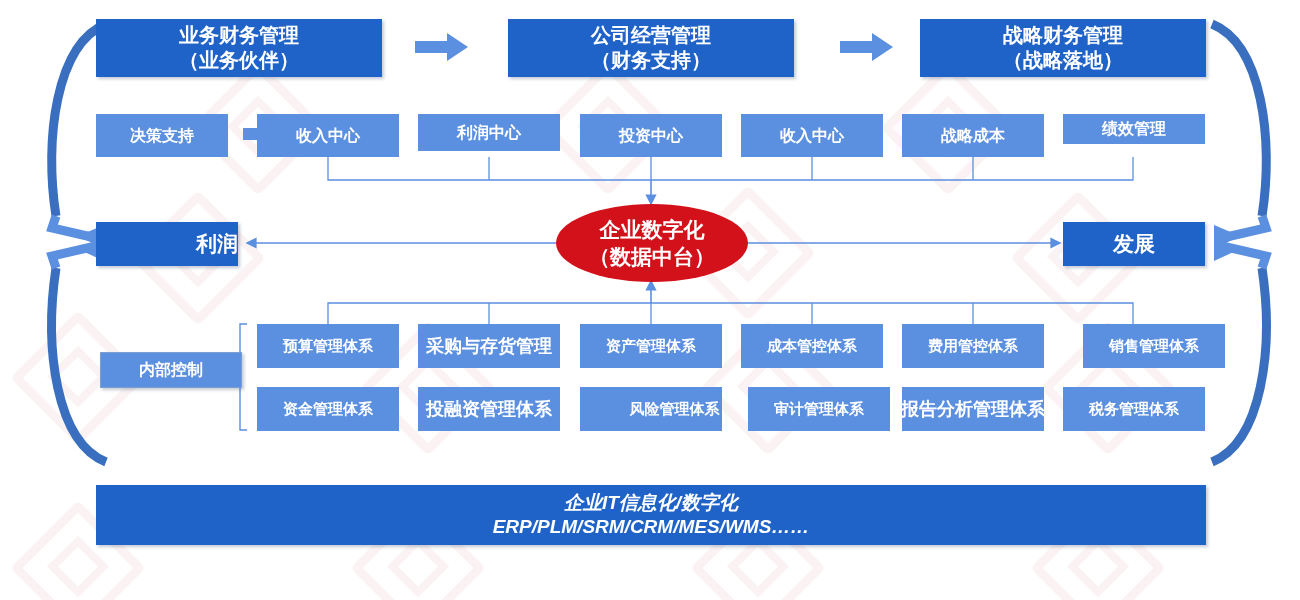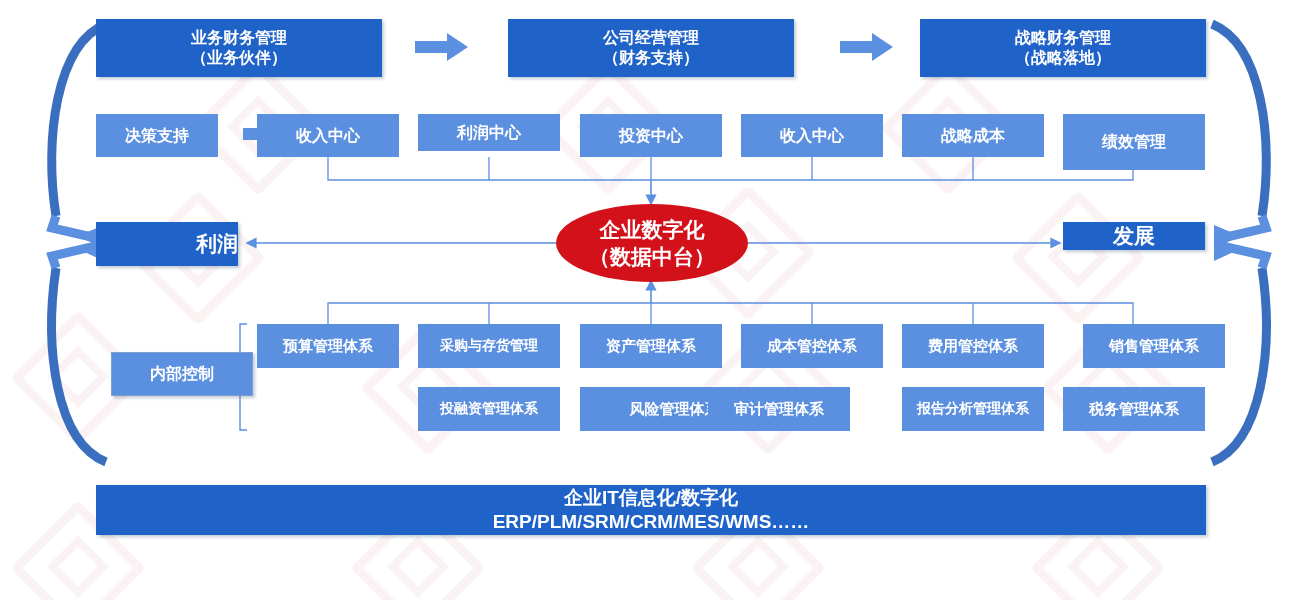--- a/index.html
+++ b/index.html
@@ -43,25 +43,25 @@
     font-weight:bold;
     line-height:1.25;
     z-index:2;
     white-space:nowrap;
   }
   .box.dark{ background:#1f62c8; }
   .box.light{ background:#5b8fe0; }
   .box.pale { background:#5b8fe0; border:1px solid #7d9fd0; }
   .box.shadow{ box-shadow:2px 2px 3px rgba(60,80,120,.30); }
 
-  .tier1{ font-size:16px; }
+  .tier1{ font-size:20px; }
   .tier2{ font-size:16px; }
   .pillar{ font-size:21px; }
   .sys{ font-size:15px; }
-  .sys.sm{ font-size:14px; }
+  .sys.sm{ font-size:18px; }
   .ic{ font-size:16px; }
   .footer-bar{ font-size:19px; }
 
   .two-line{ flex-direction:column; }
 
   .ellipse{
     position:absolute;
     border-radius:50%;
     background:#d3111b;
     color:#fff;
@@ -166,55 +166,55 @@
   </div>
   <div class="box dark tier1 two-line shadow" style="left:508px;top:19px;width:286px;height:58px;">
     <span>公司经营管理</span>
     <span>（财务支持）</span>
   </div>
   <div class="box dark tier1 two-line shadow" style="left:920px;top:19px;width:286px;height:58px;">
     <span>战略财务管理</span>
     <span>（战略落地）</span>
   </div>
 
-  <div class="box light tier2" style="left:96px;top:114px;width:122px;height:43px;">
+  <div class="box light tier2" style="left:96px;top:114px;width:132px;height:43px;">
     <span>决策支持</span>
   </div>
   <div class="box light tier2" style="left:257px;top:114px;width:142px;height:43px;">
     <span>收入中心</span>
   </div>
   <div class="box light tier2" style="left:418px;top:114px;width:142px;height:37px;">
     <span>利润中心</span>
   </div>
   <div class="box light tier2" style="left:580px;top:114px;width:142px;height:43px;">
     <span>投资中心</span>
   </div>
   <div class="box light tier2" style="left:741px;top:114px;width:142px;height:43px;">
     <span>收入中心</span>
   </div>
   <div class="box light tier2" style="left:902px;top:114px;width:142px;height:43px;">
     <span>战略成本</span>
   </div>
-  <div class="box light tier2" style="left:1063px;top:114px;width:142px;height:56px;">
+  <div class="box light tier2" style="left:1063px;top:114px;width:142px;height:30px;">
     <span>绩效管理</span>
   </div>
 
   <div class="box dark pillar shadow" style="left:96px;top:222px;width:142px;height:44px;justify-content:flex-end;">
     <span>利润</span>
   </div>
-  <div class="box dark pillar shadow" style="left:1063px;top:222px;width:142px;height:28px;">
+  <div class="box dark pillar shadow" style="left:1063px;top:222px;width:142px;height:44px;">
     <span>发展</span>
   </div>
 
   <div class="ellipse" style="left:556px;top:204px;width:192px;height:78px;">
     <span>企业数字化</span>
     <span>（数据中台）</span>
   </div>
 
-  <div class="box pale ic shadow" style="left:111px;top:352px;width:142px;height:44px;">
+  <div class="box pale ic shadow" style="left:100px;top:352px;width:142px;height:36px;">
     <span>内部控制</span>
   </div>
 
   <div class="box light sys" style="left:257px;top:324px;width:142px;height:44px;">
     <span>预算管理体系</span>
   </div>
   <div class="box light sys sm" style="left:418px;top:324px;width:142px;height:44px;">
     <span>采购与存货管理</span>
   </div>
   <div class="box light sys" style="left:580px;top:324px;width:142px;height:44px;">
@@ -223,34 +223,37 @@
   <div class="box light sys" style="left:741px;top:324px;width:142px;height:44px;justify-content:center;">
     <span>成本管控体系</span>
   </div>
   <div class="box light sys" style="left:902px;top:324px;width:142px;height:44px;">
     <span>费用管控体系</span>
   </div>
   <div class="box light sys" style="left:1063px;top:324px;width:142px;height:44px;margin-left:20px;">
     <span>销售管理体系</span>
   </div>
 
+  <div class="box light sys" style="left:257px;top:387px;width:142px;height:44px;">
+    <span>资金管理体系</span>
+  </div>
   <div class="box light sys sm" style="left:418px;top:387px;width:142px;height:44px;">
     <span>投融资管理体系</span>
   </div>
   <div class="box light sys" style="left:580px;top:387px;width:142px;height:44px;padding-left:47px;">
     <span>风险管理体系</span>
   </div>
-  <div class="box light sys" style="left:708px;top:387px;width:142px;height:44px;">
+  <div class="box light sys" style="left:748px;top:387px;width:142px;height:44px;">
     <span>审计管理体系</span>
   </div>
   <div class="box light sys sm" style="left:902px;top:387px;width:142px;height:44px;align-items:center;">
     <span>报告分析管理体系</span>
   </div>
   <div class="box light sys" style="left:1063px;top:387px;width:142px;height:44px;">
     <span>税务管理体系</span>
   </div>
 
-  <div class="box dark footer-bar two-line shadow" style="left:96px;top:485px;width:1110px;height:50px;">
+  <div class="box dark footer-bar two-line shadow" style="left:96px;top:485px;width:1110px;height:60px;font-style:italic;">
     <span>企业IT信息化/数字化</span>
     <span>ERP/PLM/SRM/CRM/MES/WMS……</span>
   </div>
 
 </div>
 
 </body></html>

